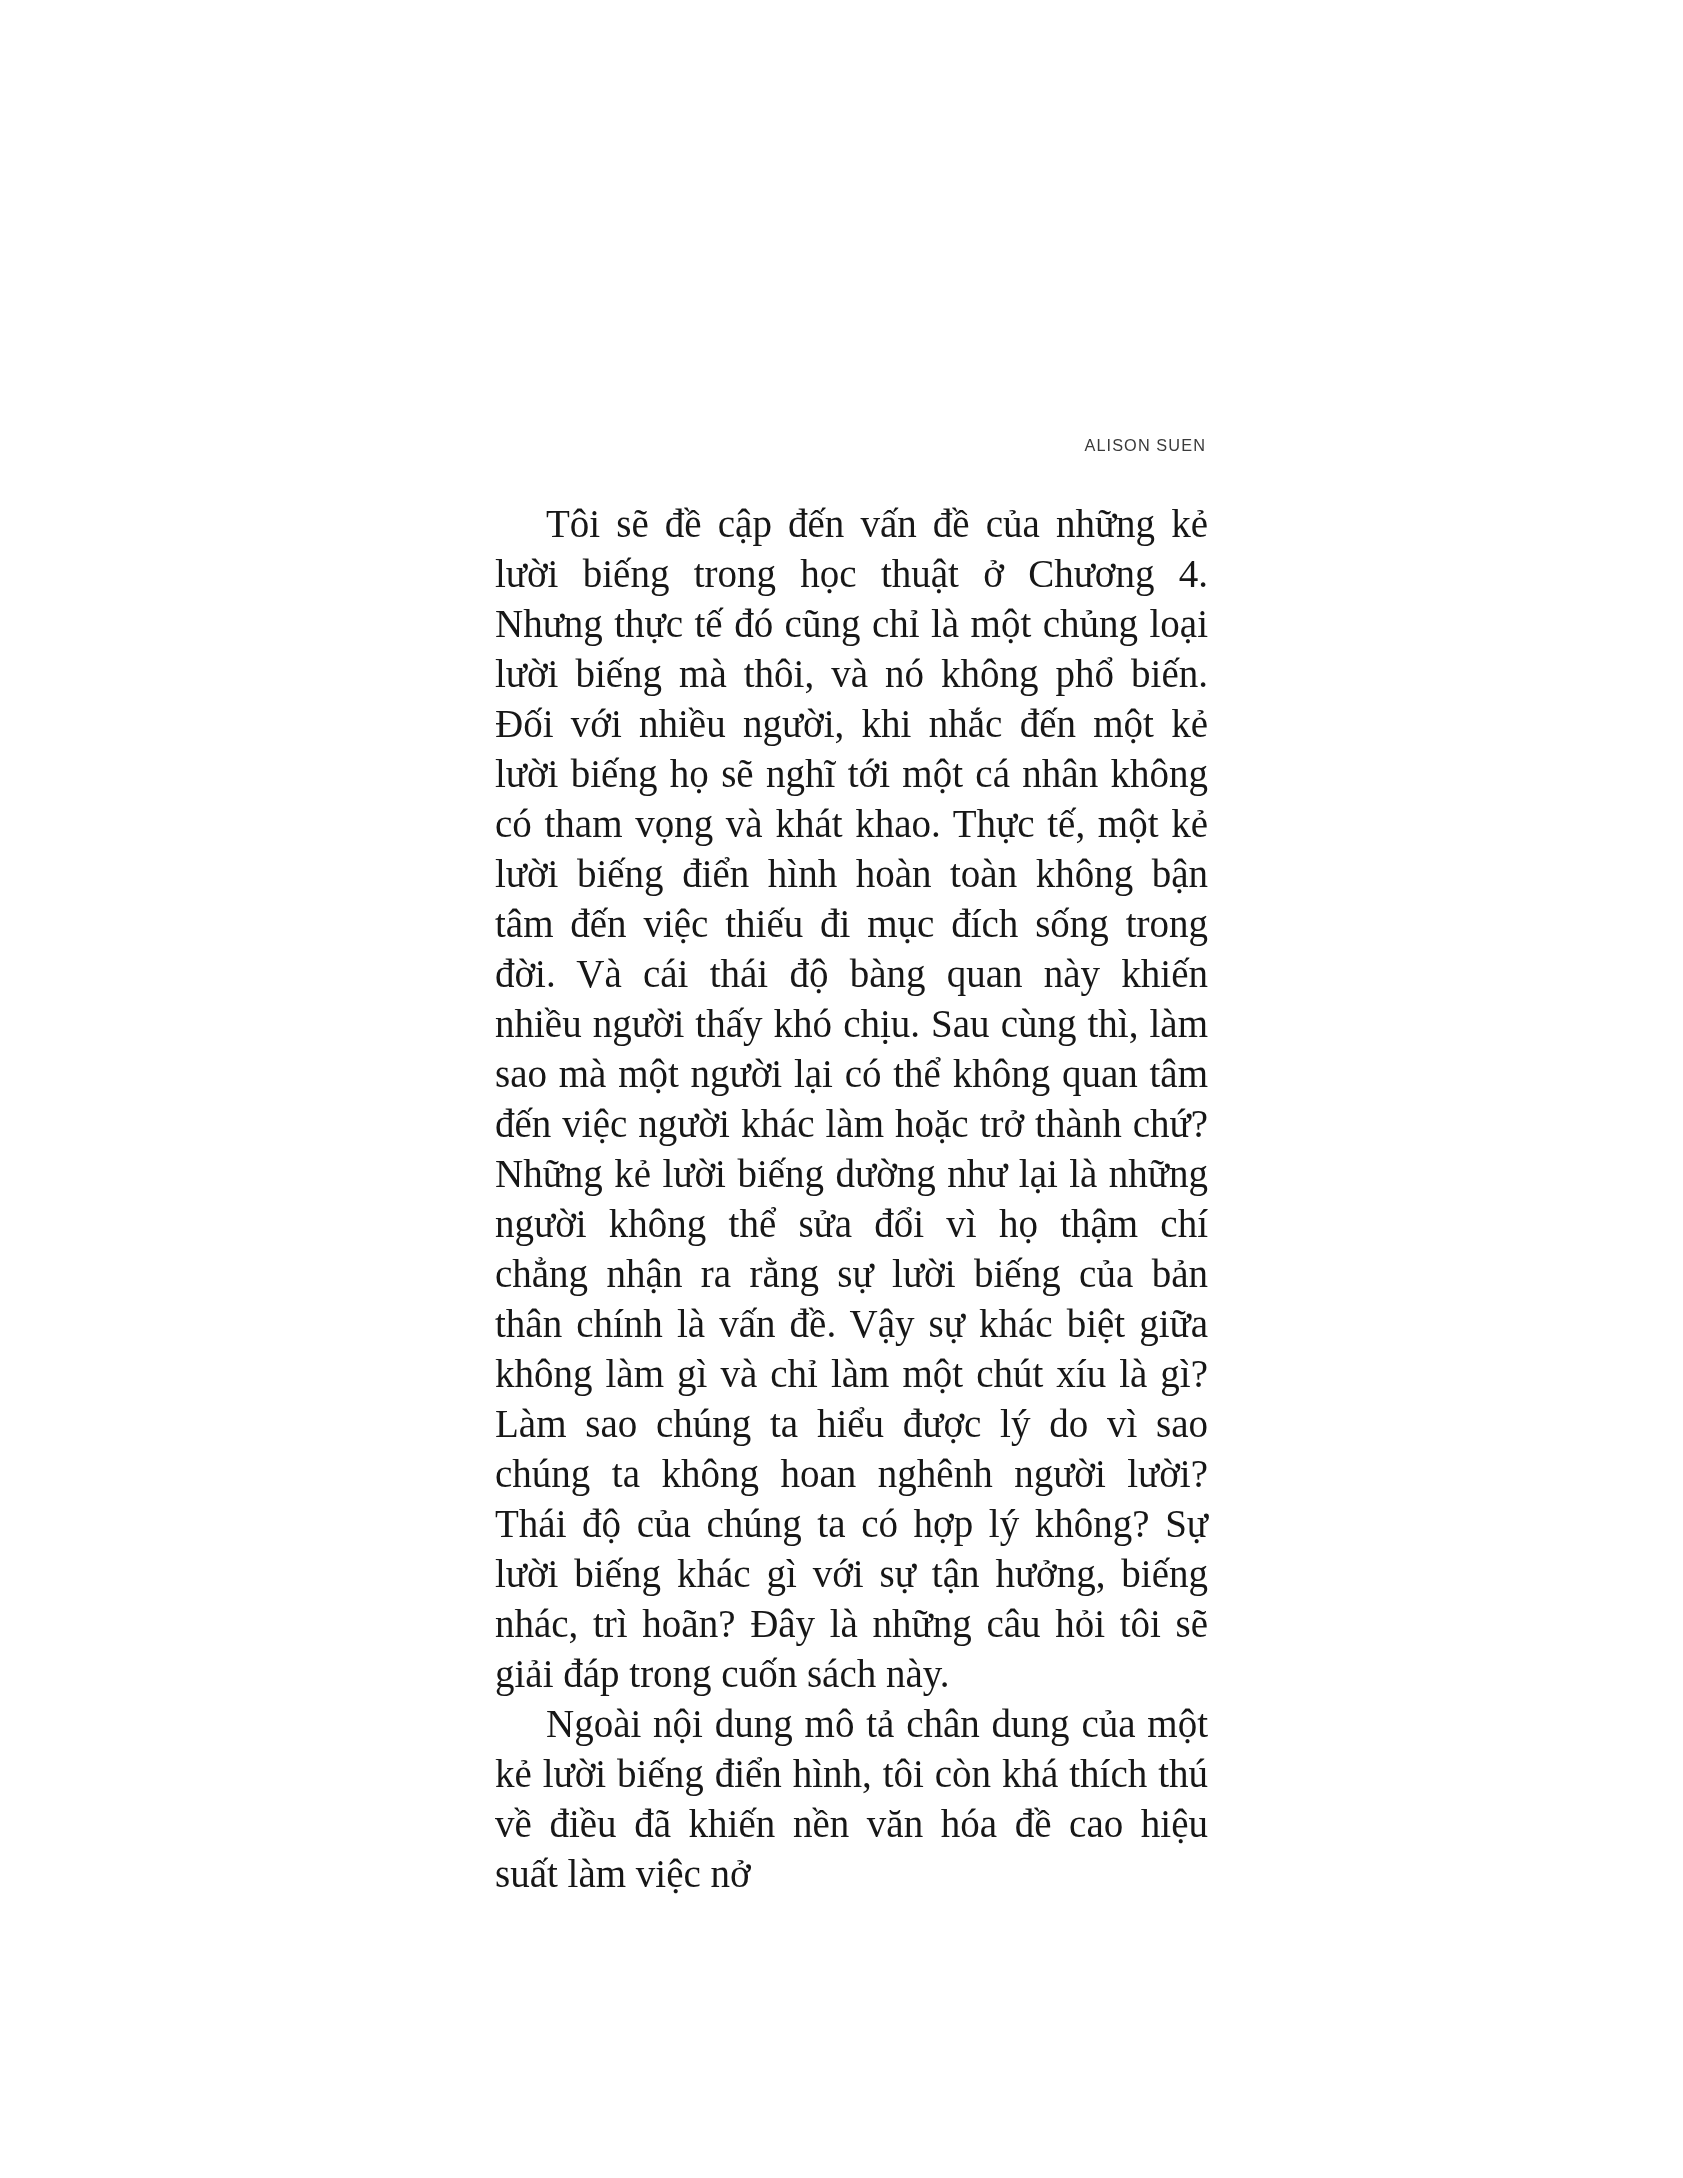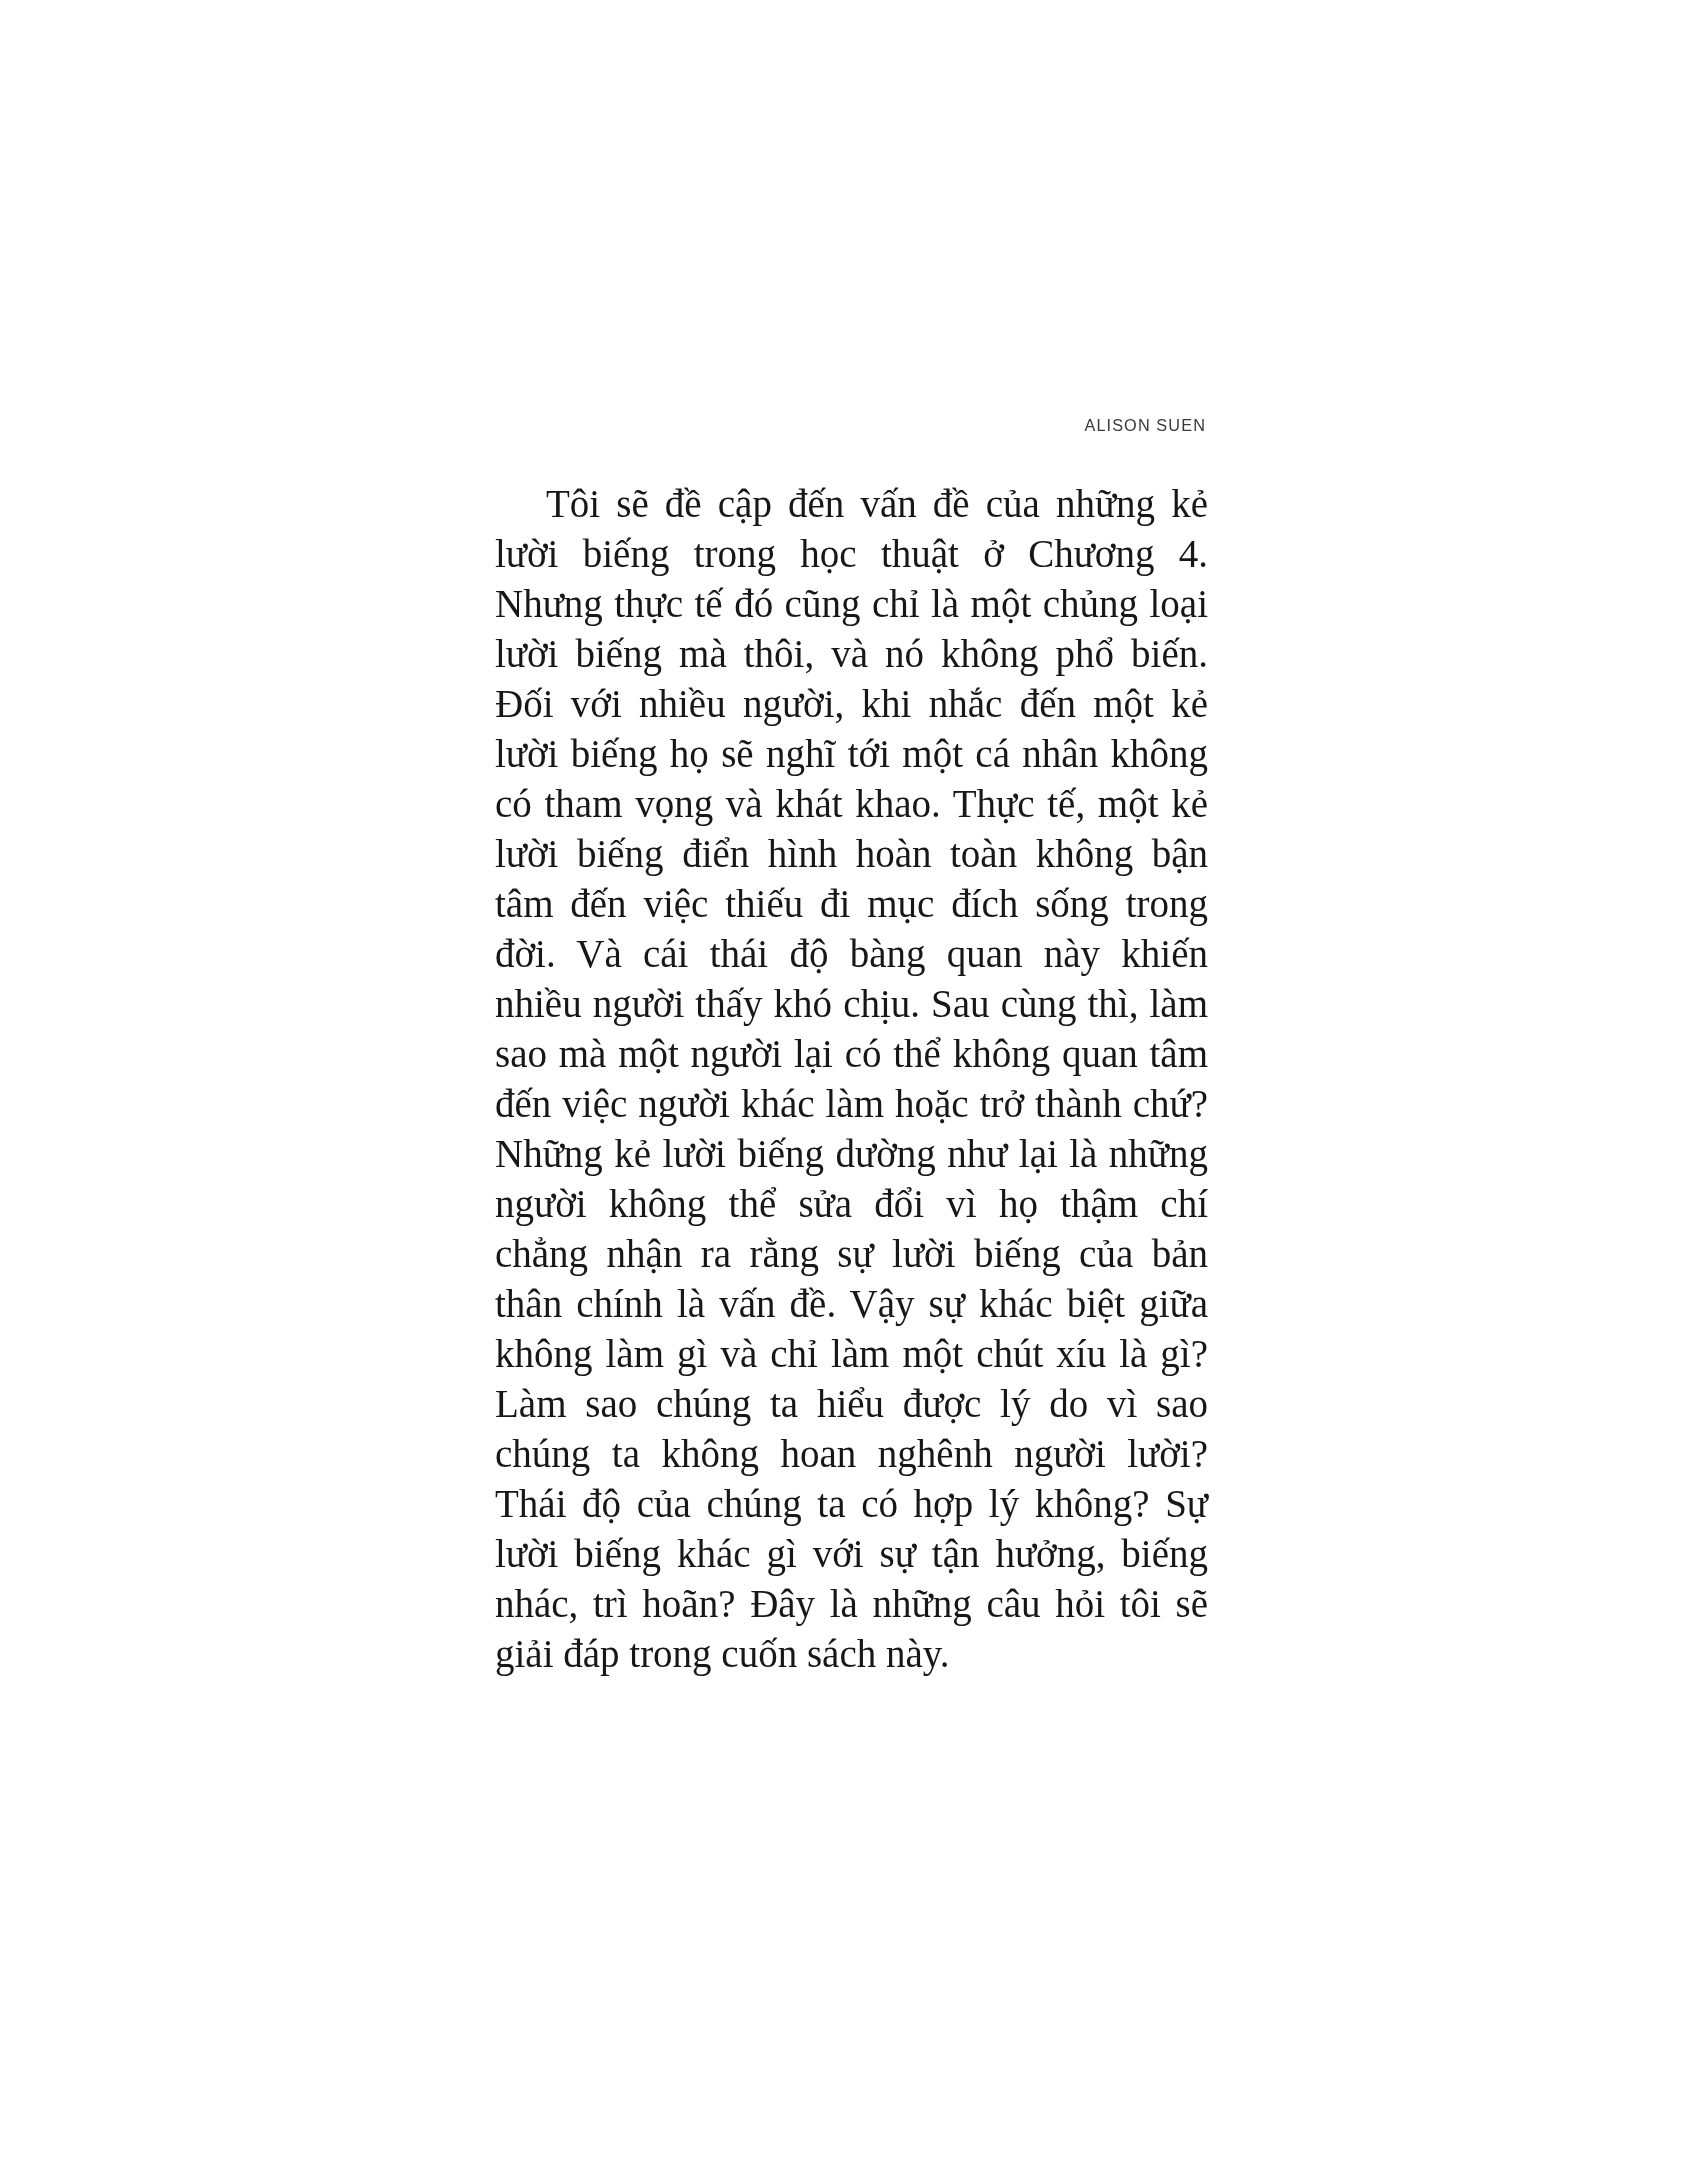--- a/index.html
+++ b/index.html
@@ -18,21 +18,21 @@
   .page {
     position: relative;
     width: 1683px;
     height: 2178px;
     box-sizing: border-box;
   }
 
   .text-block {
     position: absolute;
     left: 495px;
-    top: 416px;
+    top: 436px;
     width: 713px;
   }
 
   .running-head {
     font-family: "Liberation Sans", sans-serif;
     font-size: 16.3px;
     letter-spacing: 1.1px;
     color: #3a3a3a;
     text-align: right;
     margin: 0 0 44px 0;
@@ -72,17 +72,18 @@
 </head>
 <body>
 
 <div class="page">
 
   <div class="text-block">
     <div class="running-head">ALISON SUEN</div>
 
     <p class="body-par indent">Tôi sẽ đề cập đến vấn đề của những kẻ lười biếng trong học thuật ở Chương 4. Nhưng thực tế đó cũng chỉ là một chủng loại lười biếng mà thôi, và nó không phổ biến. Đối với nhiều người, khi nhắc đến một kẻ lười biếng họ sẽ nghĩ tới một cá nhân không có tham vọng và khát khao. Thực tế, một kẻ lười biếng điển hình hoàn toàn không bận tâm đến việc thiếu đi mục đích sống trong đời. Và cái thái độ bàng quan này khiến nhiều người thấy khó chịu. Sau cùng thì, làm sao mà một người lại có thể không quan tâm đến việc người khác làm hoặc trở thành chứ? Những kẻ lười biếng dường như lại là những người không thể sửa đổi vì họ thậm chí chẳng nhận ra rằng sự lười biếng của bản thân chính là vấn đề. Vậy sự khác biệt giữa không làm gì và chỉ làm một chút xíu là gì? Làm sao chúng ta hiểu được lý do vì sao chúng ta không hoan nghênh người lười? Thái độ của chúng ta có hợp lý không? Sự lười biếng khác gì với sự tận hưởng, biếng nhác, trì hoãn? Đây là những câu hỏi tôi sẽ giải đáp trong cuốn sách này.</p>
 
+    <p class="body-par indent">Ngoài nội dung mô tả chân dung của một kẻ lười biếng điển hình, tôi còn khá thích thú về điều đã khiến nền văn hóa đề cao hiệu suất làm việc nở</p>
   </div>
 
 
 </div>
 
 
 </body></html>

